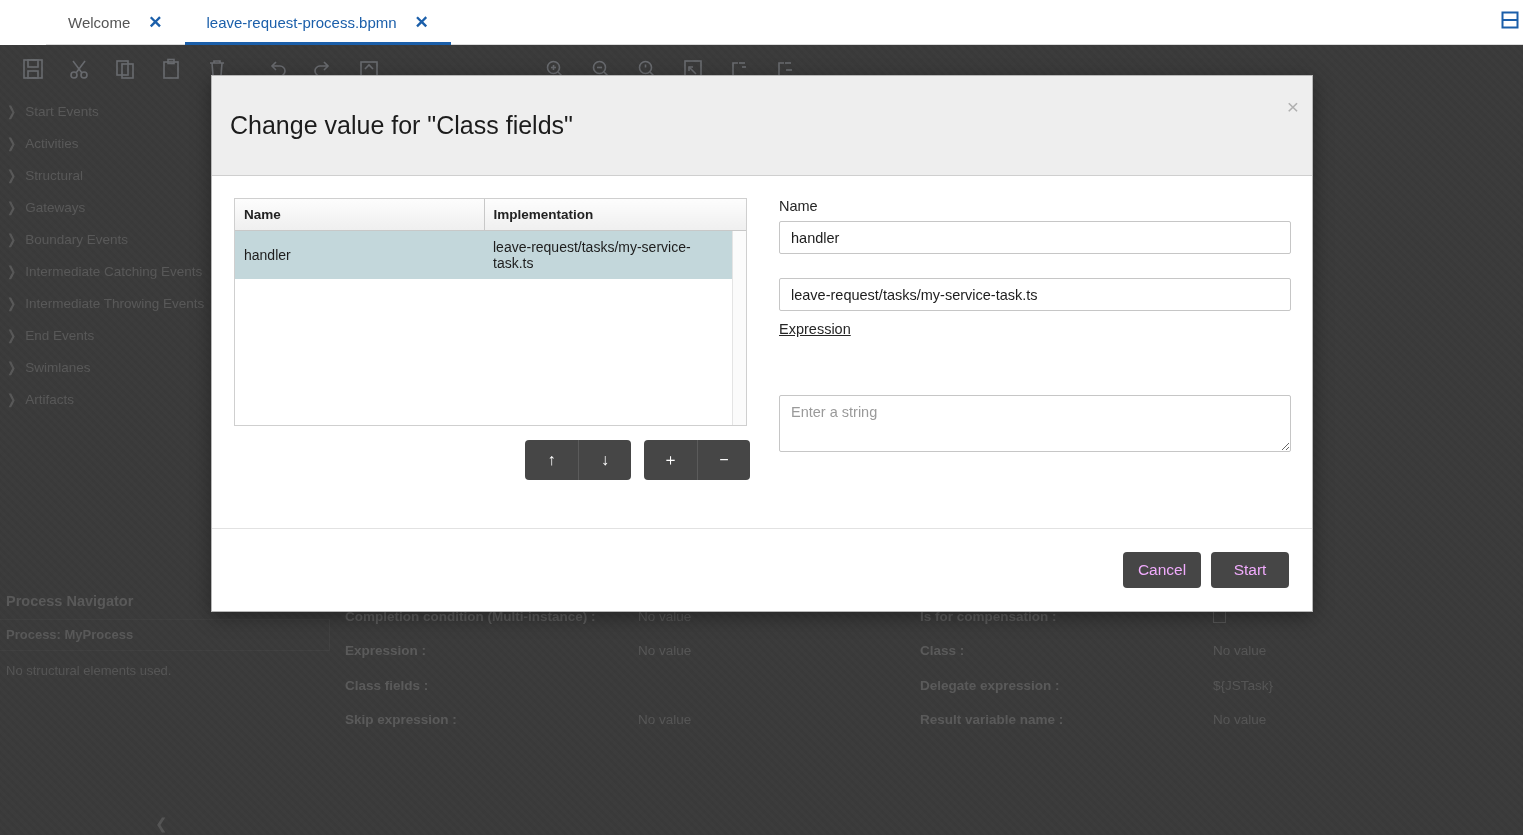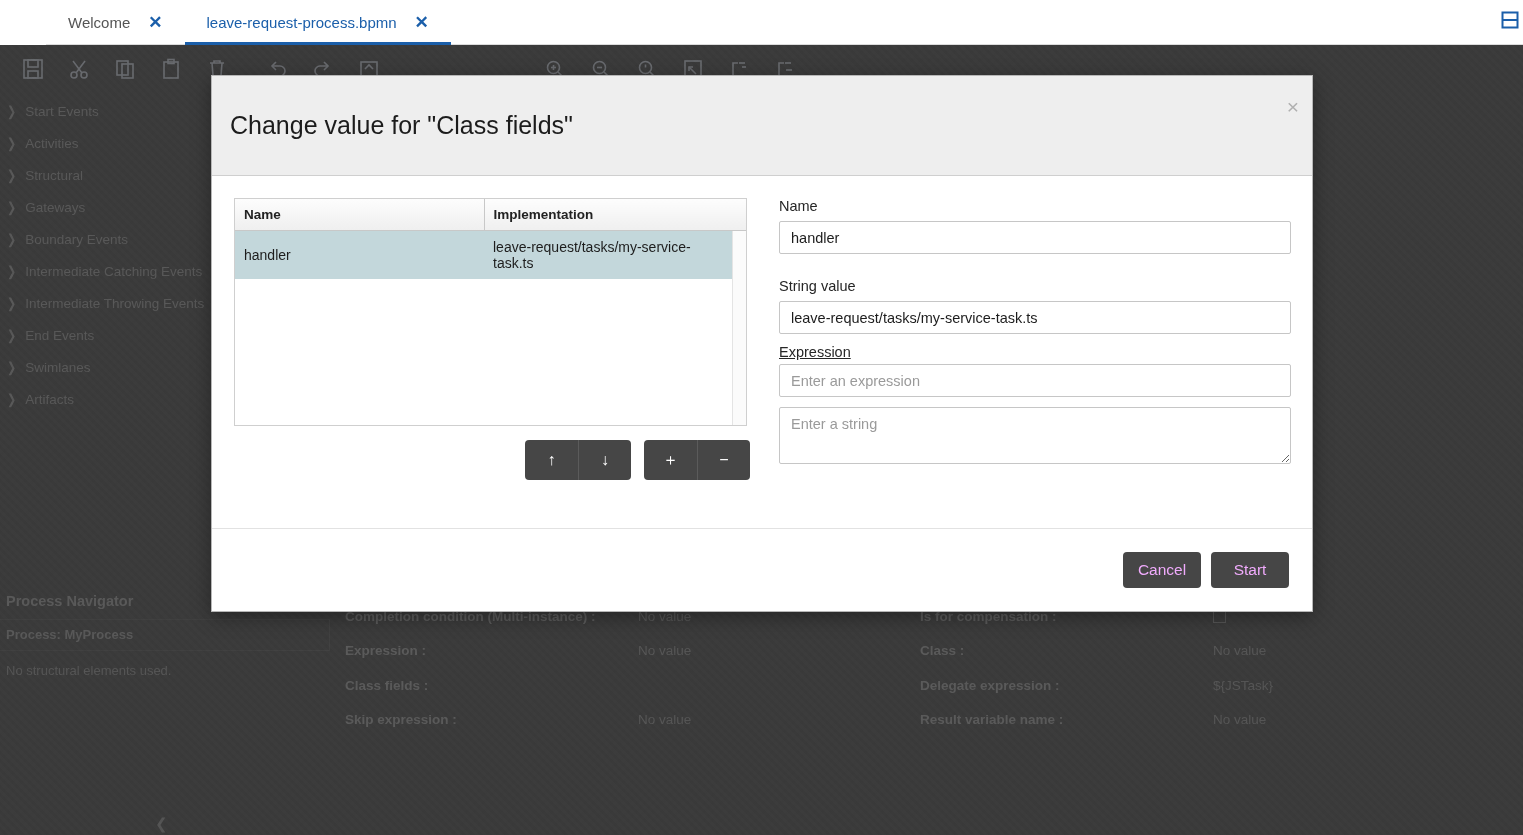--- a/index.html
+++ b/index.html
@@ -299,20 +299,21 @@
     width: 512px; height: 57px;
     border: 1px solid #c6c6c6;
     border-radius: 2px;
     padding: 8px 11px;
     font-size: 14.5px;
     color: #1d1d1d;
     font-family: "Liberation Sans", sans-serif;
     resize: vertical;
     outline: none;
     background: #ffffff;
+    margin-top: 44px;
   }
   .tarea::placeholder { color: #9a9a9a; }
 
   .fbtn {
     min-width: 78px; height: 36px;
     background: #464646;
     color: #f0abfc;
     border: none; border-radius: 4px;
     font-size: 15.5px;
     font-family: "Liberation Sans", sans-serif;
@@ -594,27 +595,25 @@
           </div>
         </div>
       </div>
 
       <div class="right-col">
         <label class="field-label">Name</label>
         <input class="tinput" type="text" value="handler" style="">
 
         <div class="gap-lg"></div>
 
-        <label class="field-label">String value</label>
         <input class="tinput" type="text" value="leave-request/tasks/my-service-task.ts" style="">
 
         <div class="gap-sm"></div>
 
         <label class="field-label tight">Expression</label>
-        <input class="tinput" type="text" placeholder="Enter an expression" style="">
 
         <div class="gap-sm"></div>
 
         <textarea class="tarea" placeholder="Enter a string" style=""></textarea>
       </div>
     </div>
 
     <div class="modal-footer">
       <button class="fbtn">Cancel</button>
       <button class="fbtn">Start</button>

